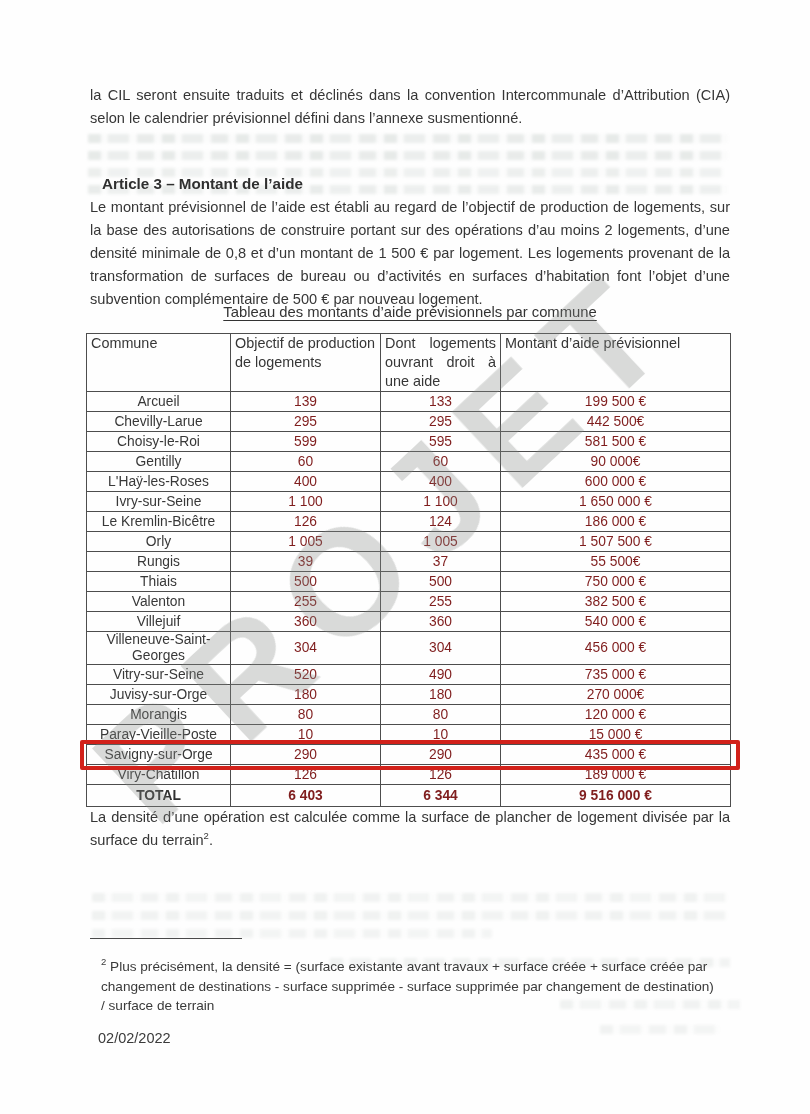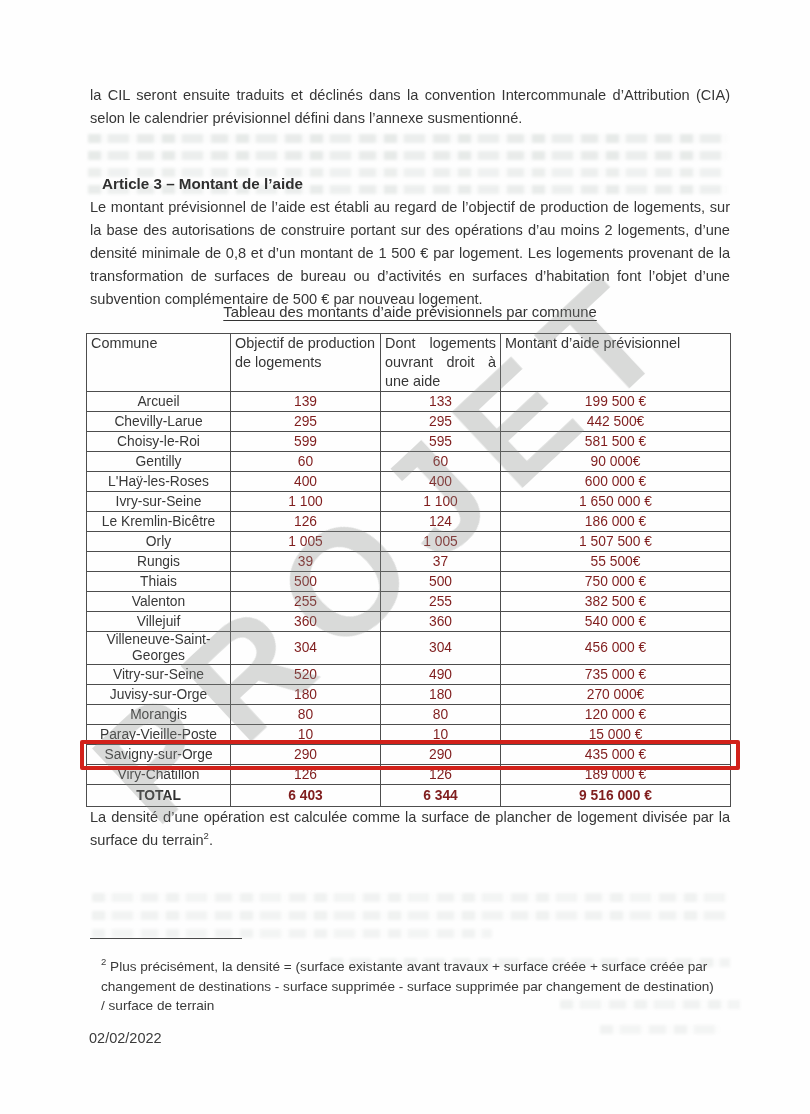--- a/index.html
+++ b/index.html
@@ -21,21 +21,21 @@
   .table-title{position:absolute;left:90px;top:304px;width:640px;
     text-align:center;font-size:14.8px;color:#333;}
   .table-title span{text-decoration:underline;text-underline-offset:3px;}
   .p3{top:806px;}
   .p4{top:850px;}
   sup{font-size:9.5px;line-height:0;}
   .footnote-rule{position:absolute;left:90px;top:938px;width:152px;height:0;
     border-top:1.4px solid #4a4a4a;}
   .footnote{position:absolute;left:90px;top:946px;width:620px;margin:11px;
     font-size:13.6px;line-height:19.5px;color:#3a3a3a;text-align:left;}
-  .date{position:absolute;left:89px;top:1030px;font-size:14.5px;color:#3a3a3a;}
+  .date{position:absolute;left:98px;top:1030px;font-size:14.5px;color:#3a3a3a;}
 
   
   table.aid{position:absolute;left:86px;top:333px;border-collapse:collapse;
     table-layout:fixed;width:644px;font-size:13.8px;color:#383838;}
   table.aid td{border:1.4px solid #4d4d4d;padding:0 4px;}
   col.c1{width:144px;}col.c2{width:150px;}col.c3{width:120px;}col.c4{width:230px;}
   td.h{vertical-align:top;padding:4px 7px 2px 7px;font-size:14.4px;
     line-height:19px;height:52px;text-align:left;color:#363636;}
   td.h3{text-align:justify;}
   tbody td{height:19px;text-align:center;line-height:16px;padding:1px 4px;}

